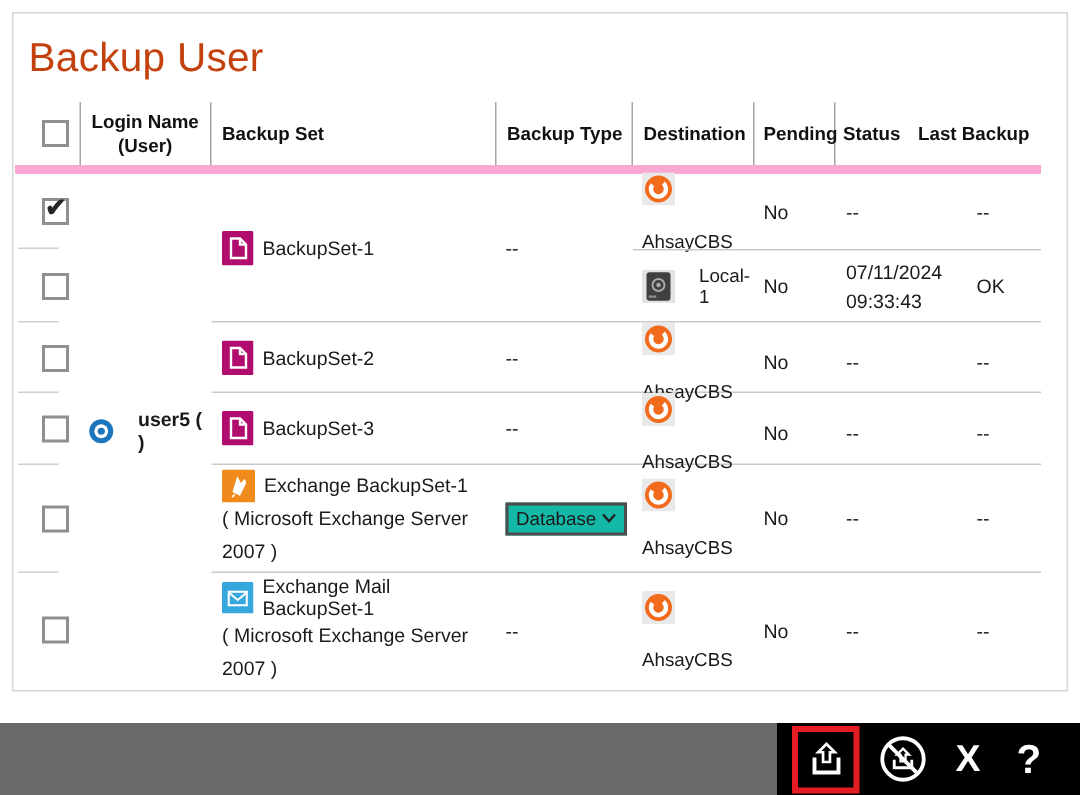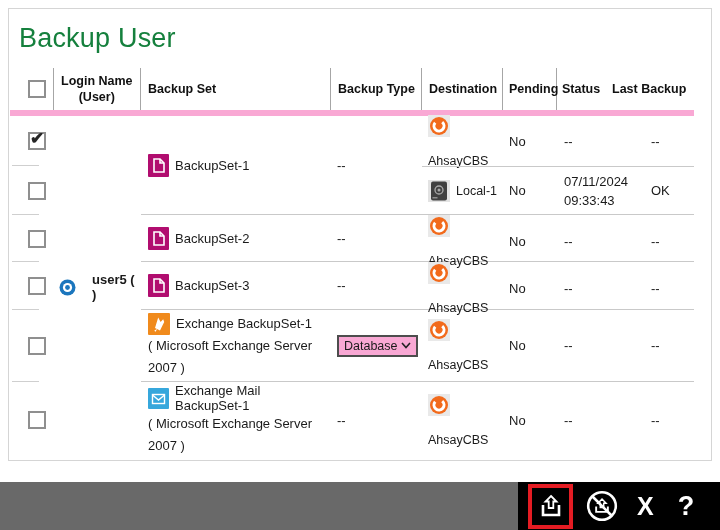--- a/index.html
+++ b/index.html
@@ -6,21 +6,21 @@
   body {
     width:720px; height:530px; position:relative; background:#fff;
     font-family:"Liberation Sans", sans-serif; color:#1a1a1a; overflow:hidden;
   }
   .panel {
     position:absolute; left:8px; top:8px; width:702px; height:451px;
     border:1px solid #d5d5d5; box-sizing:content-box; background:#fff;
   }
   .page-title {
     position:absolute; left:10px; top:14px; margin:0;
-    font-size:27px; font-weight:400; color:#15803d; letter-spacing:.2px;
+    font-size:27px; font-weight:400; color:#c2410c; letter-spacing:.2px;
   }
   .table { position:absolute; left:1px; top:59px; width:684px; font-size:13px; }
   * { box-sizing:border-box; }
 
   
   .thead { display:flex; height:48px; border-bottom:6px solid #f9a8d4;text-align:center; }
   .th {
     font-weight:700; font-size:12.5px; color:#111;
     display:flex; align-items:center; border-right:1px solid #a6a6a6; line-height:16px;
   }
@@ -48,38 +48,38 @@
   .group:last-child { border-bottom:none; }
   .cell-set { width:190px; display:flex; flex-direction:column; justify-content:center; padding-left:7px; }
   .set-main { display:flex; align-items:center; gap:6px; }
   .set-sub { line-height:22px; }
   .cell-type { width:91px; display:flex; align-items:center; padding-left:6px; }
   .dests { width:272px; display:flex; flex-direction:column; }
   .subrow { display:flex; flex:1; }
   .subrow + .subrow { border-top:1px solid #c9c9c9; }
   .cell-dest { width:81px; display:flex; padding-left:6px; }
   .dest-stack { flex-direction:column; justify-content:center; align-items:flex-start; gap:17px; font-size:12.5px; }
-  .dest-inline { align-items:center; gap:6px; font-size:12.5px; }
+  .dest-inline { align-items:center; gap:16px; font-size:12.5px; }
   .cell-pending { width:54px; display:flex; align-items:center; padding-left:6px; }
   .cell-last { width:89px; display:flex; flex-direction:column; justify-content:center; padding-left:7px; line-height:19px; }
   .cell-status { width:48px; display:flex; align-items:center; padding-left:5px; }
 
   
   .checkbox {
     width:18px; height:18px; border:2px solid #8f8f8f; background:#fff;
     position:relative; cursor:pointer; flex:none;
   }
   .checkbox.checked::after {
     content:"\2714"; position:absolute; left:0; top:-6px;
     font-size:17px; font-weight:700; color:#262626;
   }
 
   
   .dropdown {
-    width:81px; height:22px; border:2px solid #4d4d4d; background:#f9a8d4;
+    width:81px; height:22px; border:2px solid #4d4d4d; background:#14b8a6;
     display:flex; align-items:center; justify-content:space-between;
     padding:0 5px; font-size:12.5px; cursor:pointer;
   }
 
   .icon { flex:none; display:block; }
 
   
   .bottom-bar { position:absolute; left:0; top:482px; width:720px; height:48px; background:#696969; }
   .bar-right {
     position:absolute; right:0; top:0; width:202px; height:48px; background:#000;

